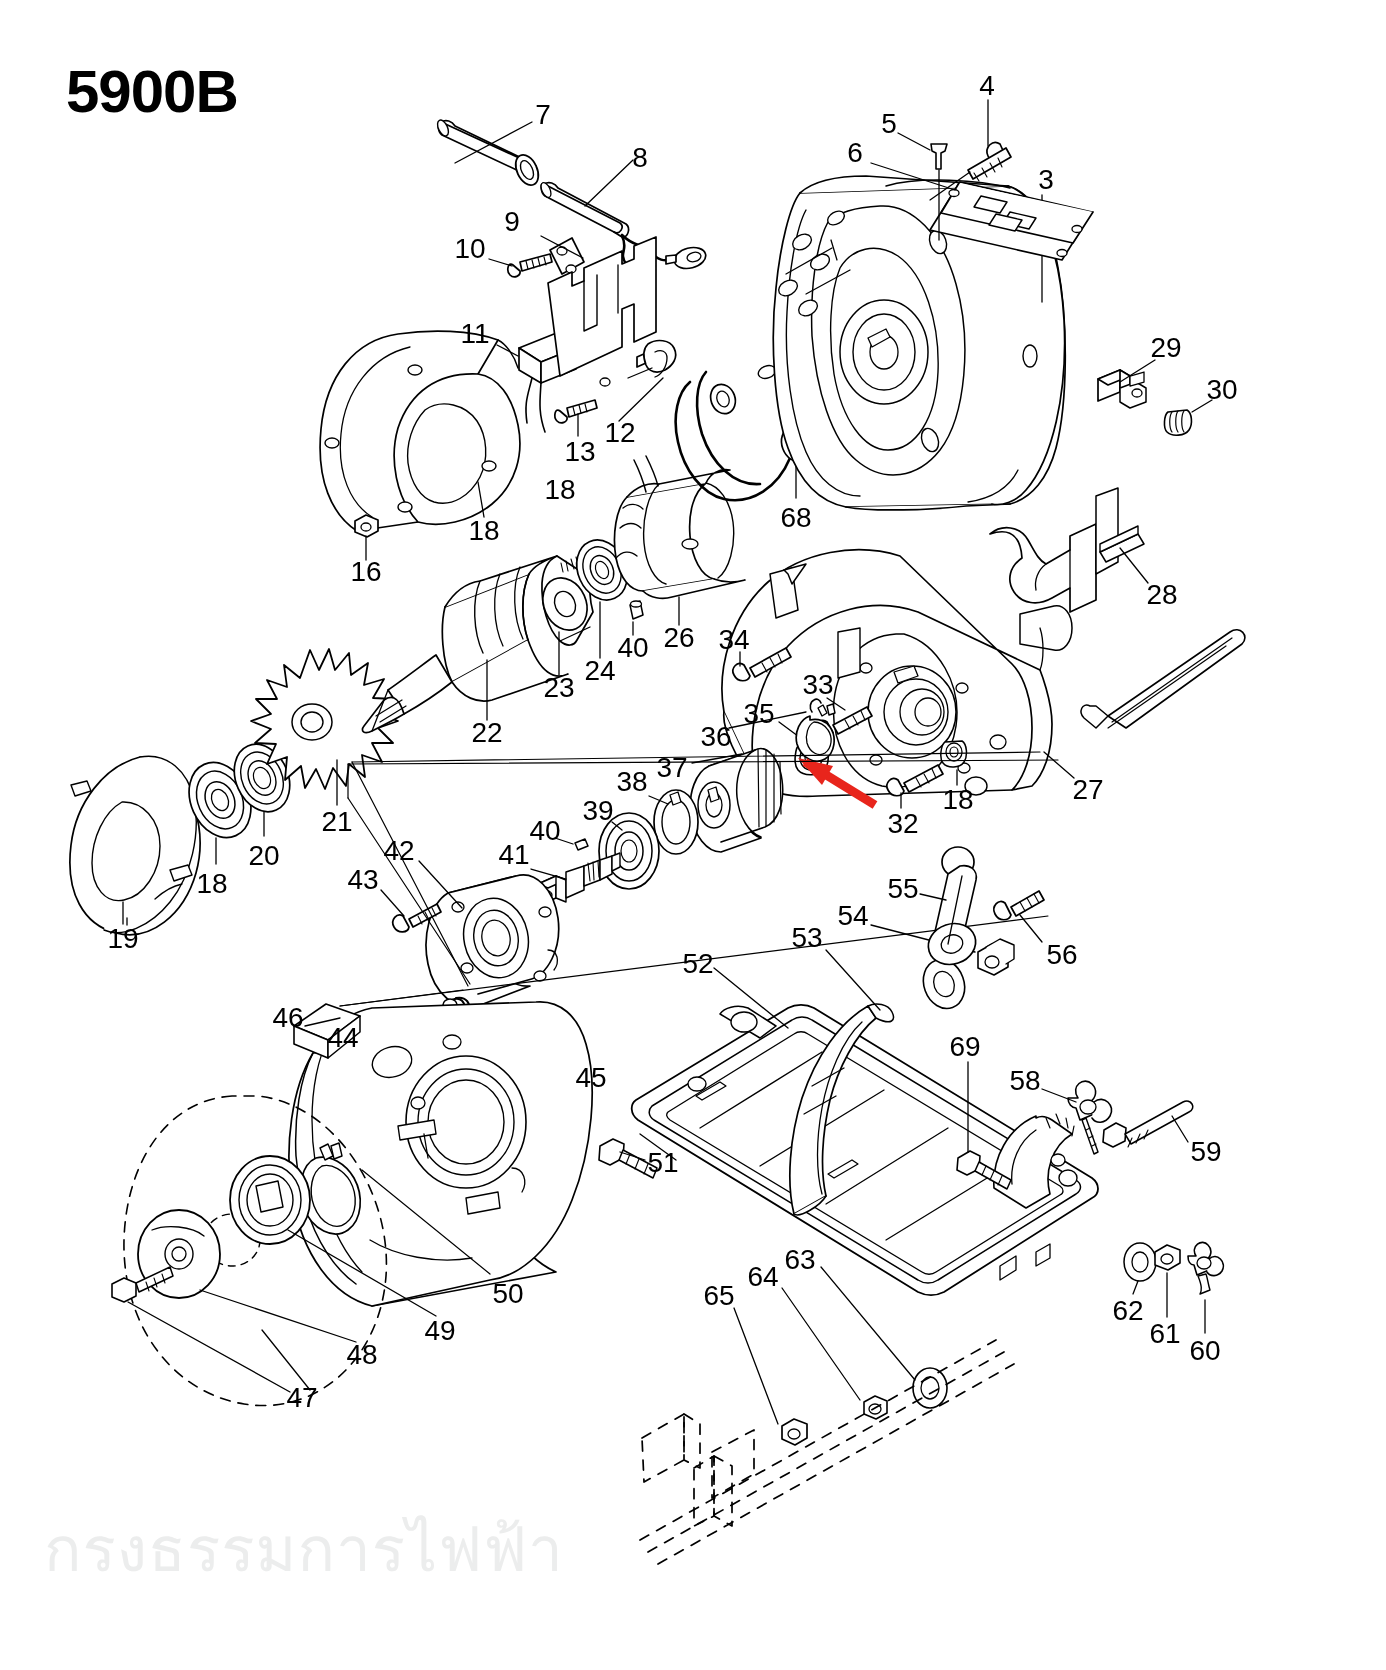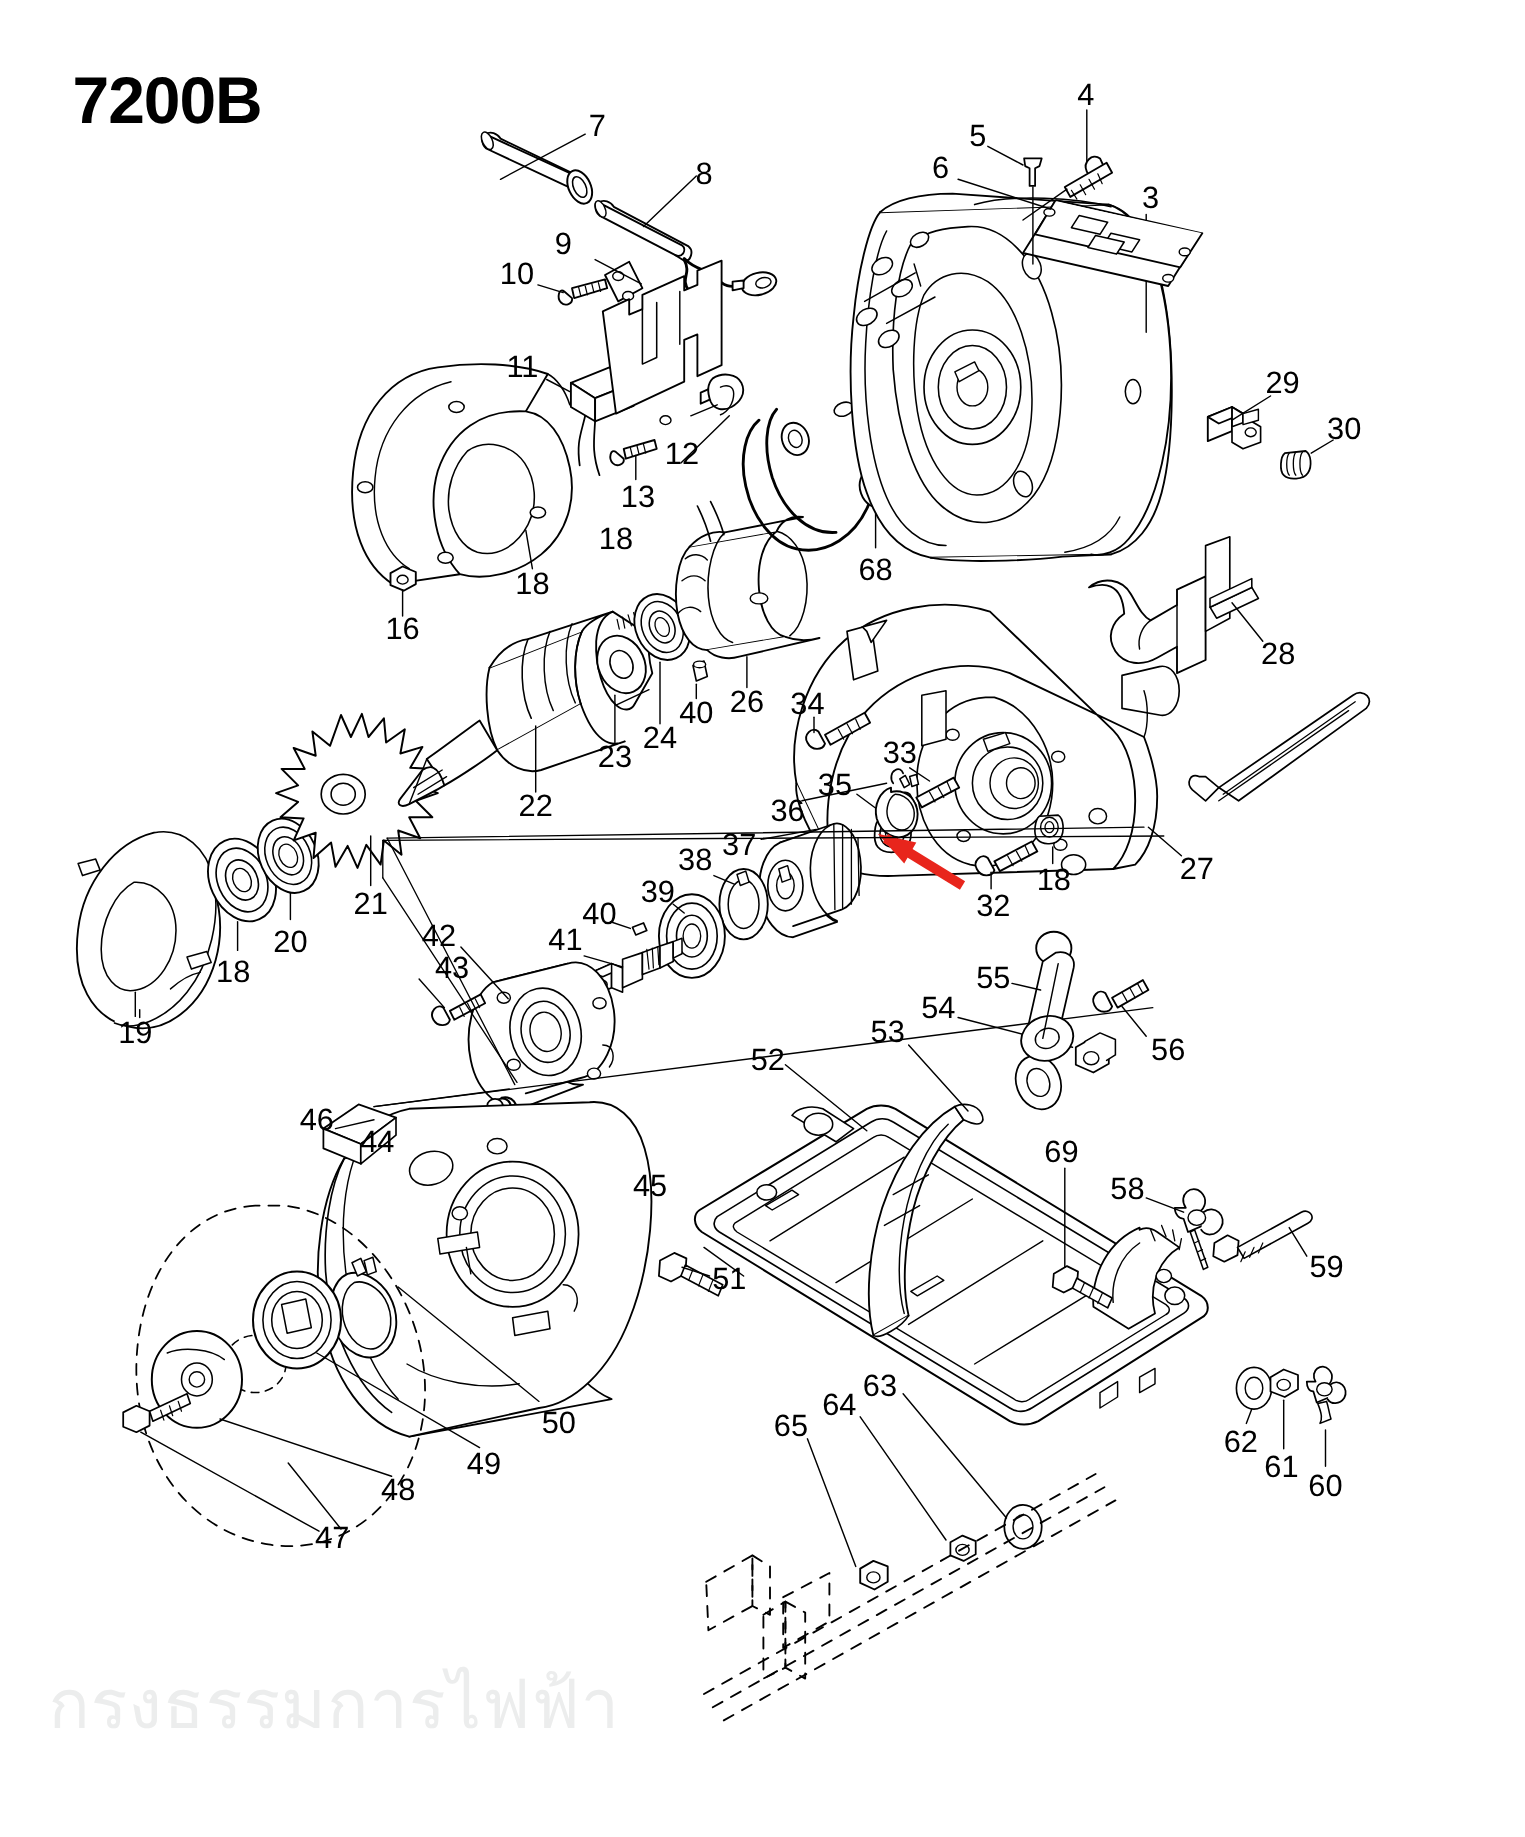--- a/index.html
+++ b/index.html
@@ -28,21 +28,21 @@
     font-size:28px;color:#000;line-height:1;
     transform:translate(-50%,-50%);
     white-space:nowrap;
   }
 </style>
 </head>
 <body>
 
 <div id="sheet">
 
-  <div id="model-title">7200B</div>
+  <div id="model-title">5900B</div>
 
   <svg id="drawing" viewBox="0 0 1386 1670" xmlns="http://www.w3.org/2000/svg">
     <defs>
       <marker id="redhead" markerWidth="6" markerHeight="6" refX="5" refY="3" orient="auto">
         <path d="M0,0 L6,3 L0,6 z" fill="#e8251c"></path>
       </marker>
       <g id="screwA">
         <path d="M0,0 l12,-6 l4,2 l-12,6 z" fill="#fff" stroke="#000" stroke-width="1.6"></path>
         <path d="M4,2 l38,-19 l0,6 l-38,19 z" fill="#fff" stroke="#000" stroke-width="1.6"></path>
         <path d="M10,-1 l30,-15 M14,1 l30,-15 M18,3 l30,-15" stroke="#000" stroke-width="1.1" fill="none"></path>
@@ -739,21 +739,21 @@
   <div id="callout-layer">
       <div class="callout" style="left: 1046px; top: 180px;">3</div>
       <div class="callout" style="left: 987px; top: 86px;">4</div>
       <div class="callout" style="left: 889px; top: 124px;">5</div>
       <div class="callout" style="left: 855px; top: 153px;">6</div>
       <div class="callout" style="left: 543px; top: 115px;">7</div>
       <div class="callout" style="left: 640px; top: 158px;">8</div>
       <div class="callout" style="left: 512px; top: 222px;">9</div>
       <div class="callout" style="left: 470px; top: 249px;">10</div>
       <div class="callout" style="left: 475px; top: 334px;">11</div>
-      <div class="callout" style="left: 620px; top: 413px;">12</div>
+      <div class="callout" style="left: 620px; top: 433px;">12</div>
       <div class="callout" style="left: 580px; top: 452px;">13</div>
       <div class="callout" style="left: 560px; top: 490px;">18</div>
       <div class="callout" style="left: 484px; top: 531px;">18</div>
       <div class="callout" style="left: 366px; top: 572px;">16</div>
       <div class="callout" style="left: 212px; top: 884px;">18</div>
       <div class="callout" style="left: 123px; top: 939px;">19</div>
       <div class="callout" style="left: 264px; top: 856px;">20</div>
       <div class="callout" style="left: 337px; top: 822px;">21</div>
       <div class="callout" style="left: 487px; top: 733px;">22</div>
       <div class="callout" style="left: 559px; top: 688px;">23</div>
@@ -769,21 +769,21 @@
       <div class="callout" style="left: 818px; top: 685px;">33</div>
       <div class="callout" style="left: 734px; top: 640px;">34</div>
       <div class="callout" style="left: 759px; top: 714px;">35</div>
       <div class="callout" style="left: 716px; top: 737px;">36</div>
       <div class="callout" style="left: 672px; top: 752px; margin-top: 16px;">37</div>
       <div class="callout" style="left: 632px; top: 782px;">38</div>
       <div class="callout" style="left: 598px; top: 811px;">39</div>
       <div class="callout" style="left: 545px; top: 831px;">40</div>
       <div class="callout" style="left: 514px; top: 855px;">41</div>
       <div class="callout" style="left: 399px; top: 851px;">42</div>
-      <div class="callout" style="left: 363px; top: 880px; margin-left: 48px;">43</div>
+      <div class="callout" style="left: 363px; top: 880px;">43</div>
       <div class="callout" style="left: 343px; top: 1038px;">44</div>
       <div class="callout" style="left: 591px; top: 1078px;">45</div>
       <div class="callout" style="left: 288px; top: 1018px;">46</div>
       <div class="callout" style="left: 302px; top: 1398px;">47</div>
       <div class="callout" style="left: 362px; top: 1355px;">48</div>
       <div class="callout" style="left: 440px; top: 1331px;">49</div>
       <div class="callout" style="left: 508px; top: 1294px;">50</div>
       <div class="callout" style="left: 663px; top: 1163px;">51</div>
       <div class="callout" style="left: 698px; top: 964px;">52</div>
       <div class="callout" style="left: 807px; top: 938px;">53</div>

